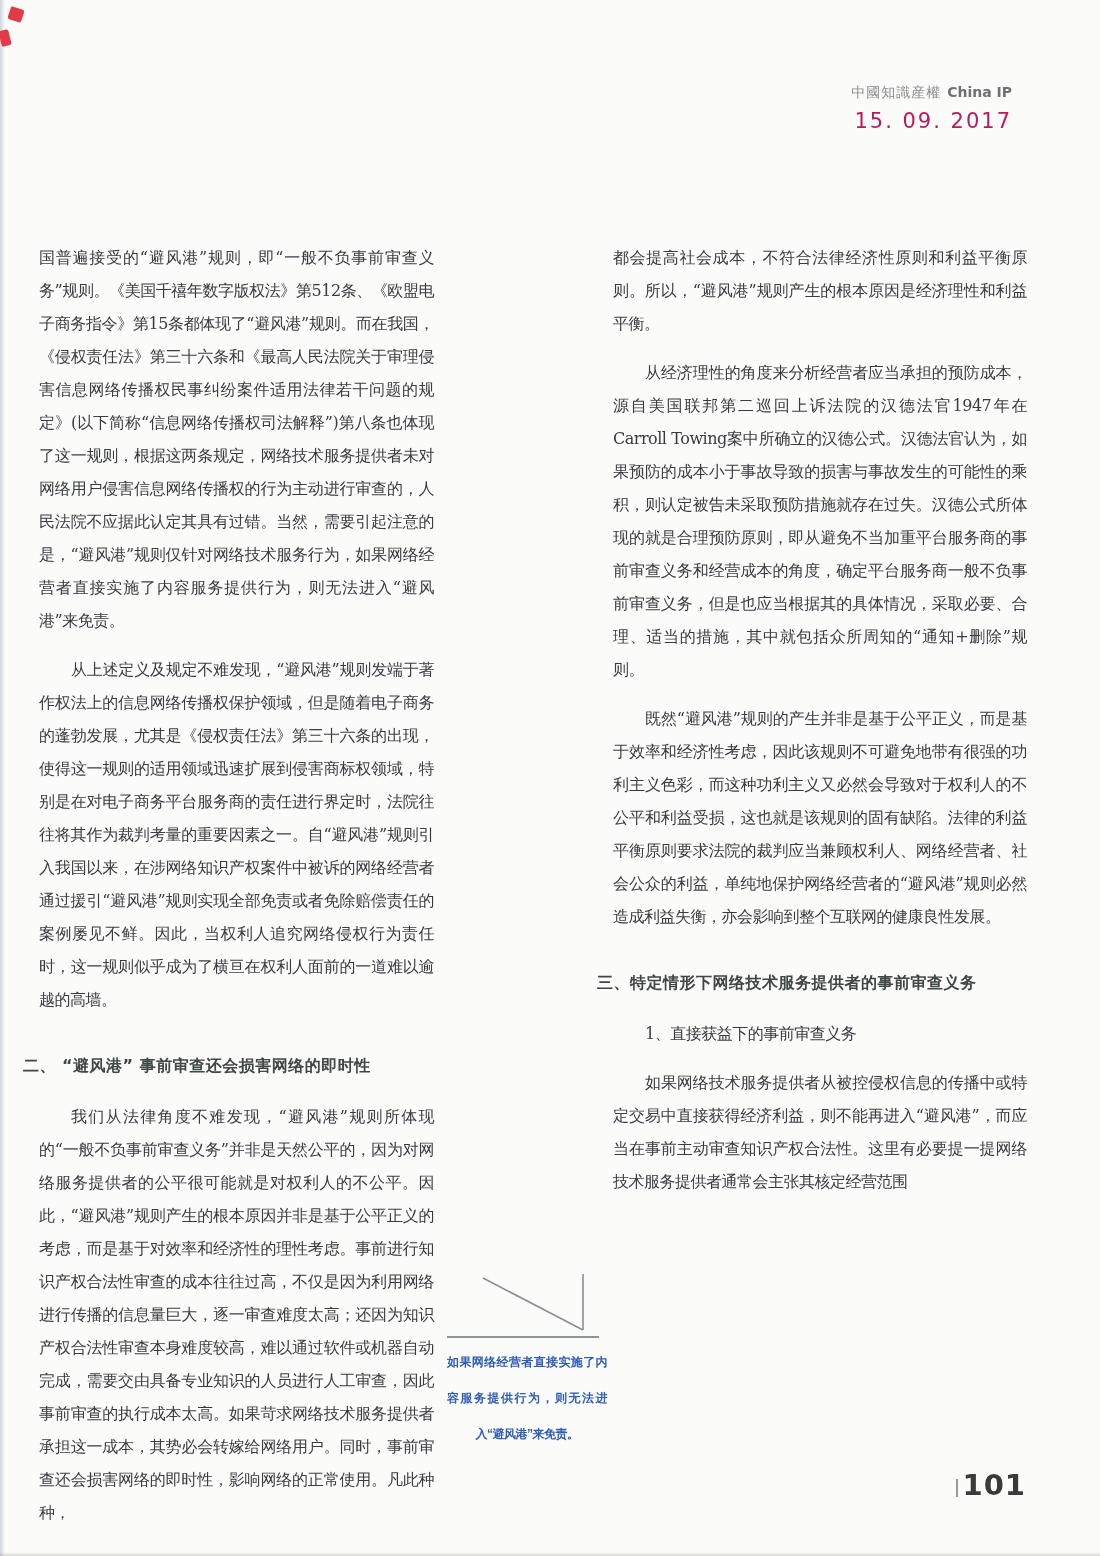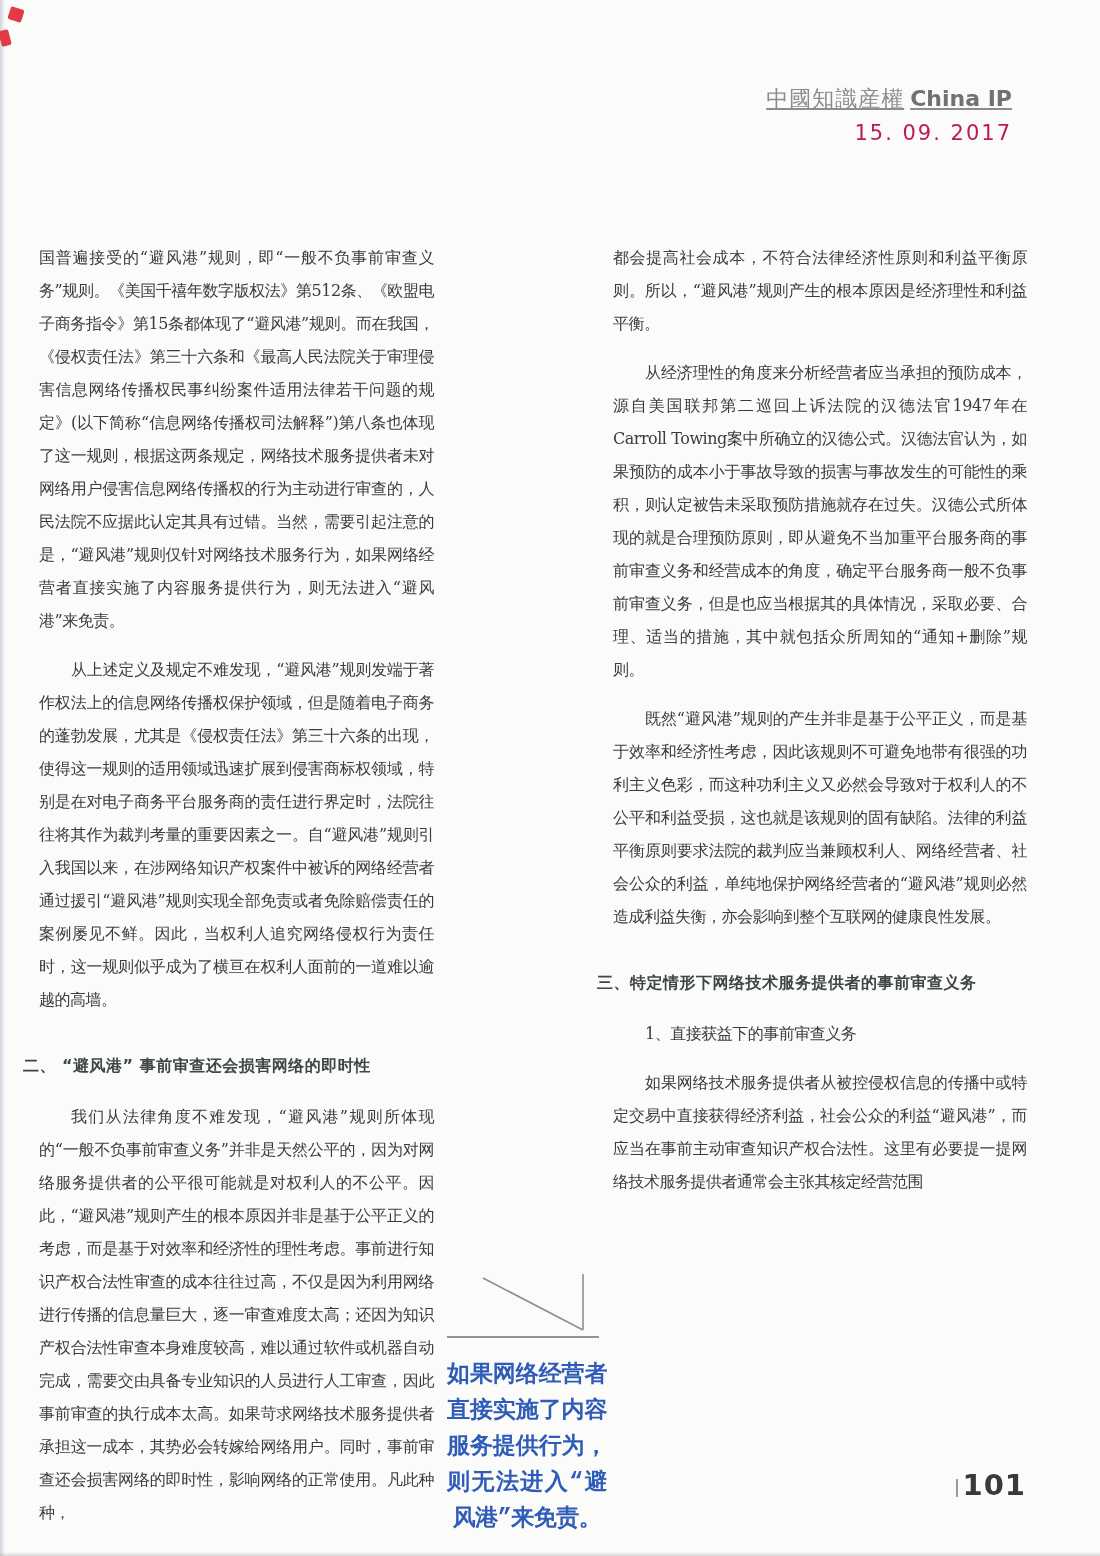--- a/index.html
+++ b/index.html
@@ -25,21 +25,21 @@
   }
   
   .scan-mark{position:absolute;background:#e23b47;border-radius:2px;}
   .mark1{left:9px;top:8px;width:14px;height:13px;transform:rotate(18deg);}
   .mark2{left:0px;top:30px;width:10px;height:16px;transform:rotate(-14deg);}
 
   .page-header{
     position:absolute;top:84px;right:88px;text-align:right;
     font-family:"DejaVu Sans", sans-serif;
   }
-  .brand-line{font-size:22px;color:#8b8d8d;letter-spacing:1px;text-decoration:underline;}
+  .brand-line{font-size:14px;color:#8b8d8d;letter-spacing:1px;}
   .brand-en{font-weight:bold;color:#6f7172;margin-left:6px;letter-spacing:0;}
   .date-line{font-size:21px;color:#be185d;margin-top:7px;letter-spacing:2px;}
 
   .col{position:absolute;top:225px;}
   .col-left{left:23px;width:427px;}
   .col-right{left:597px;width:446px;}
 
   .body-p{
     margin:16px;
     font-size:16px;line-height:33px;letter-spacing:-0.5px;
@@ -53,24 +53,24 @@
     font-size:16px;line-height:37px;
     color:#3f4746;letter-spacing:0.5px;
     margin:31px 0 13px 0;
     text-align:left;
   }
 
   .pull-quote{position:absolute;left:447px;top:1274px;width:160px;}
   .pq-arrow{display:block;margin-left:28px;}
   .pq-rule{width:152px;border-top:2px solid #8f9499;margin-top:2px;}
   .pq-text{
-    margin-top:19px;
-    font-family:Liberation Mono, monospace;
+    margin-top:6px;
+    font-family:Liberation Sans, sans-serif;
     font-weight:bold;
-    font-size:23px;line-height:36px;letter-spacing:-0.5px;
+    font-size:12px;line-height:36px;letter-spacing:-0.5px;
     color:#2e5cb8;
     text-align:justify;text-align-last:center;
   }
 
   .page-number{
     position:absolute;right:74px;bottom:54px;
     font-family:"DejaVu Sans", sans-serif;
     font-size:29px;color:#3a3a3a;font-weight:600;letter-spacing:1px;
   }
   .pn-bar{
@@ -99,21 +99,21 @@
     <h2 class="sec-heading">二、 “避风港” 事前审查还会损害网络的即时性</h2>
     <p class="body-p indent">我们从法律角度不难发现，“避风港”规则所体现的“一般不负事前审查义务”并非是天然公平的，因为对网络服务提供者的公平很可能就是对权利人的不公平。因此，“避风港”规则产生的根本原因并非是基于公平正义的考虑，而是基于对效率和经济性的理性考虑。事前进行知识产权合法性审查的成本往往过高，不仅是因为利用网络进行传播的信息量巨大，逐一审查难度太高；还因为知识产权合法性审查本身难度较高，难以通过软件或机器自动完成，需要交由具备专业知识的人员进行人工审查，因此事前审查的执行成本太高。如果苛求网络技术服务提供者承担这一成本，其势必会转嫁给网络用户。同时，事前审查还会损害网络的即时性，影响网络的正常使用。凡此种种，</p>
   </section>
 
   <section class="col col-right">
     <p class="body-p">都会提高社会成本，不符合法律经济性原则和利益平衡原则。所以，“避风港”规则产生的根本原因是经济理性和利益平衡。</p>
     <p class="body-p indent">从经济理性的角度来分析经营者应当承担的预防成本，源自美国联邦第二巡回上诉法院的汉德法官1947年在Carroll Towing案中所确立的汉德公式。汉德法官认为，如果预防的成本小于事故导致的损害与事故发生的可能性的乘积，则认定被告未采取预防措施就存在过失。汉德公式所体现的就是合理预防原则，即从避免不当加重平台服务商的事前审查义务和经营成本的角度，确定平台服务商一般不负事前审查义务，但是也应当根据其的具体情况，采取必要、合理、适当的措施，其中就包括众所周知的“通知+删除”规则。</p>
     <p class="body-p indent">既然“避风港”规则的产生并非是基于公平正义，而是基于效率和经济性考虑，因此该规则不可避免地带有很强的功利主义色彩，而这种功利主义又必然会导致对于权利人的不公平和利益受损，这也就是该规则的固有缺陷。法律的利益平衡原则要求法院的裁判应当兼顾权利人、网络经营者、社会公众的利益，单纯地保护网络经营者的“避风港”规则必然造成利益失衡，亦会影响到整个互联网的健康良性发展。</p>
     <h2 class="sec-heading">三、特定情形下网络技术服务提供者的事前审查义务</h2>
     <p class="body-p indent">1、直接获益下的事前审查义务</p>
-    <p class="body-p indent">如果网络技术服务提供者从被控侵权信息的传播中或特定交易中直接获得经济利益，社会公众的利益“避风港”，而应当在事前主动审查知识产权合法性。这里有必要提一提网络技术服务提供者通常会主张其核定经营范围</p>
+    <p class="body-p indent">如果网络技术服务提供者从被控侵权信息的传播中或特定交易中直接获得经济利益，则不能再进入“避风港”，而应当在事前主动审查知识产权合法性。这里有必要提一提网络技术服务提供者通常会主张其核定经营范围</p>
   </section>
 
   <aside class="pull-quote">
     <svg class="pq-arrow" width="120" height="60" viewBox="0 0 120 60">
       <line x1="8" y1="4" x2="108" y2="56" stroke="#8a8f94" stroke-width="1.6"></line>
       <line x1="108" y1="0" x2="108" y2="56" stroke="#8a8f94" stroke-width="1.6"></line>
     </svg>
     <div class="pq-rule"></div>
     <div class="pq-text">如果网络经营者直接实施了内容服务提供行为，则无法进入“避风港”来免责。</div>
   </aside>

